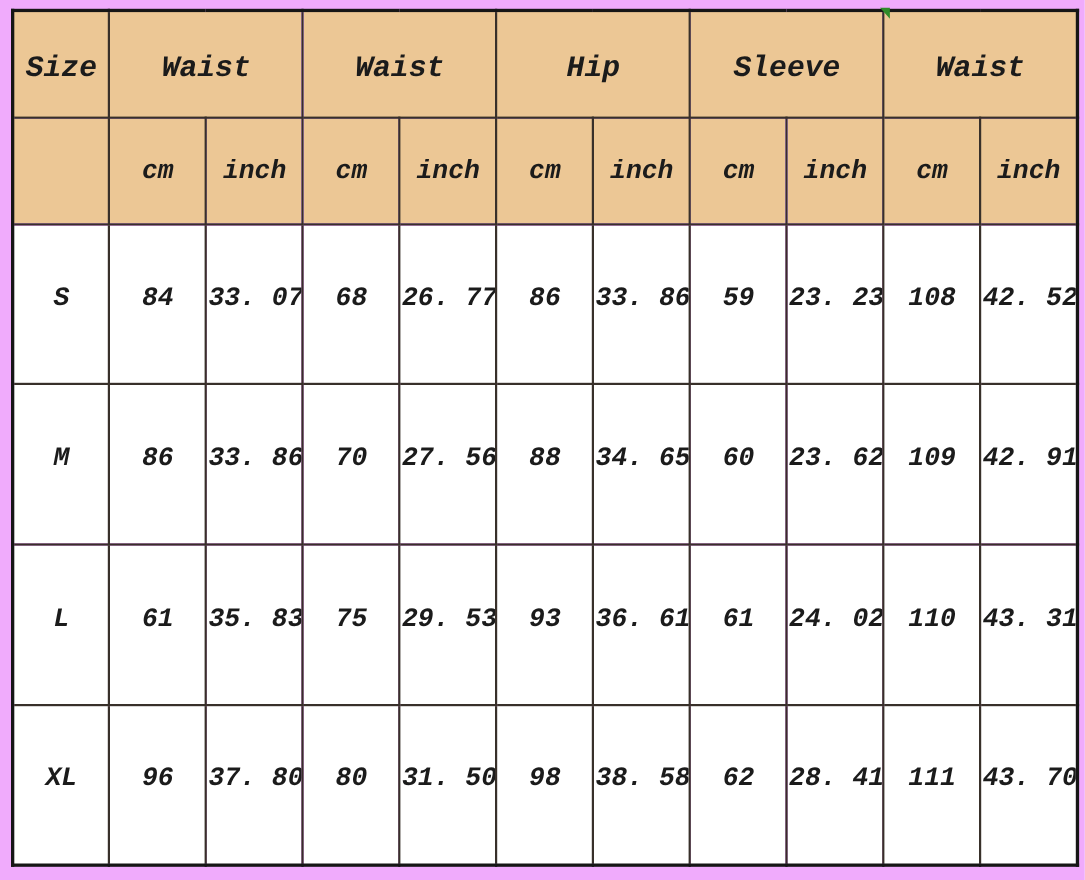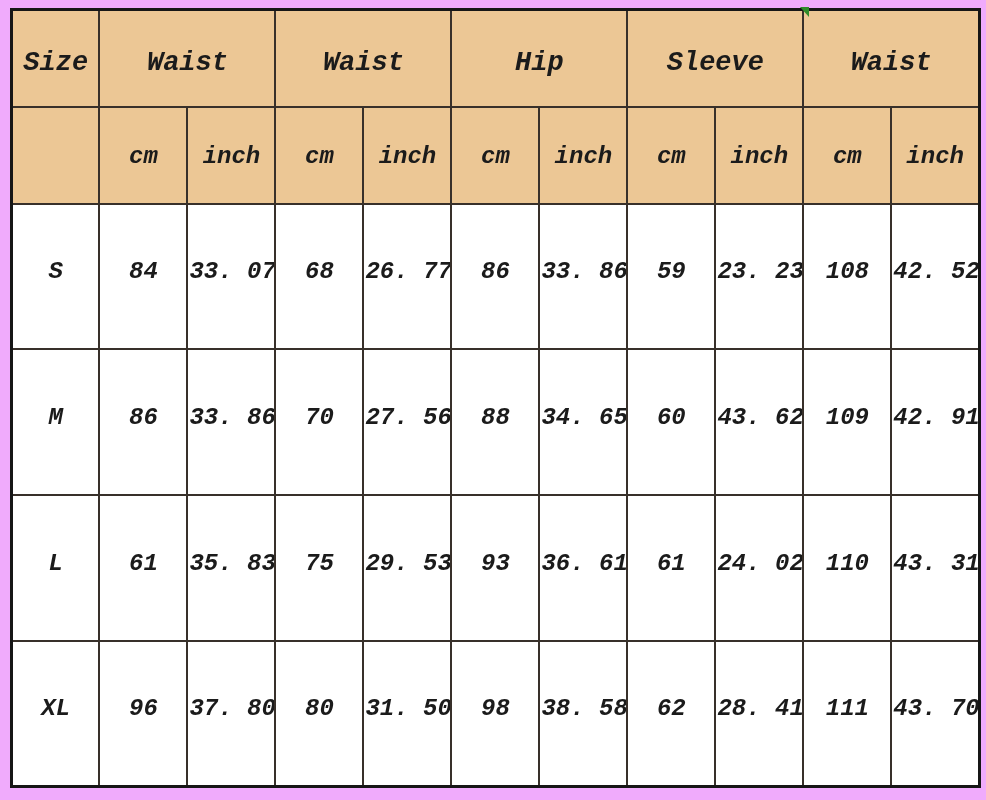--- a/index.html
+++ b/index.html
@@ -113,21 +113,21 @@
       </tr>
       <tr class="data-row">
         <th>M</th>
         <td>86</td>
         <td>33. 86</td>
         <td>70</td>
         <td>27. 56</td>
         <td>88</td>
         <td>34. 65</td>
         <td>60</td>
-        <td>43. 62</td>
+        <td>23. 62</td>
         <td>109</td>
         <td>42. 91</td>
       </tr>
       <tr class="data-row">
         <th>L</th>
         <td>61</td>
         <td>35. 83</td>
         <td>75</td>
         <td>29. 53</td>
         <td>93</td>

